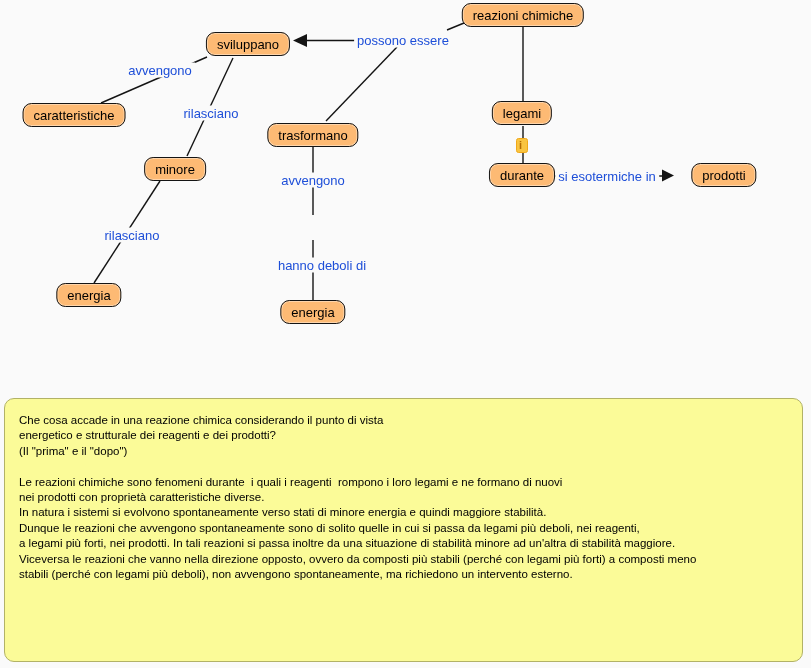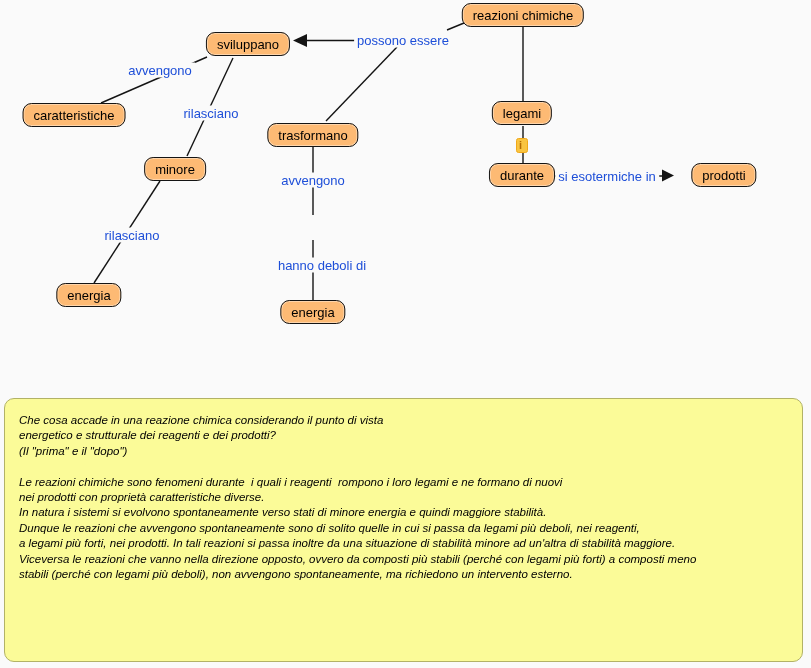--- a/index.html
+++ b/index.html
@@ -32,21 +32,20 @@
   }
   .note{
     position:absolute;left:4px;top:398px;width:799px;height:264px;
     background:#fbfb98;border:1.5px solid #b2b266;border-radius:10px;
     box-sizing:border-box;
   }
   .note-text{
     position:absolute;left:14px;top:14px;width:772px;
     font-size:11.5px;line-height:15.4px;color:#000;
     white-space:pre-wrap;
-    font-style:italic;
   }
 </style>
 </head>
 <body>
 
 <div class="stage">
 
   <svg class="wires" width="811" height="668">
     <g stroke="#141414" stroke-width="1.4" fill="none">
 

